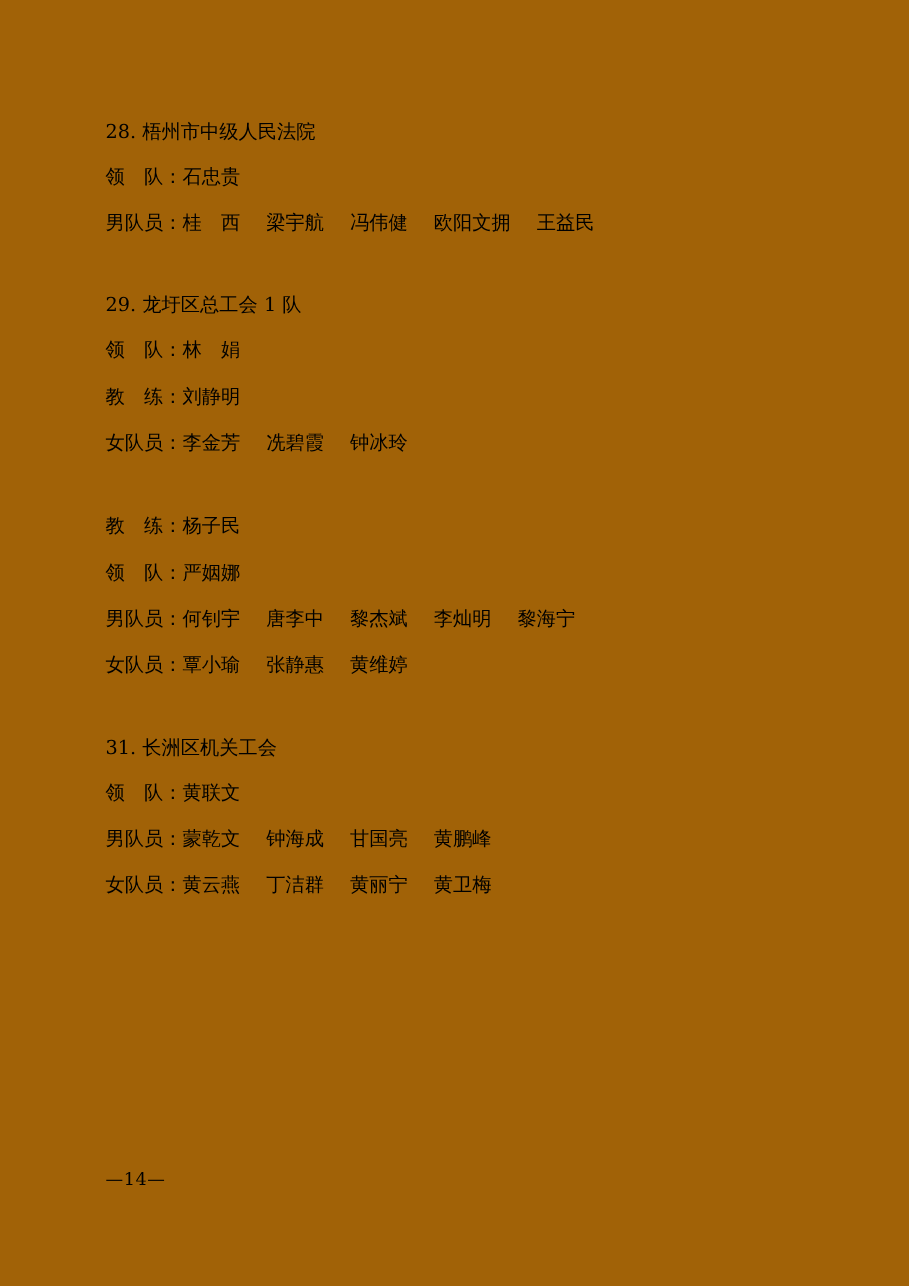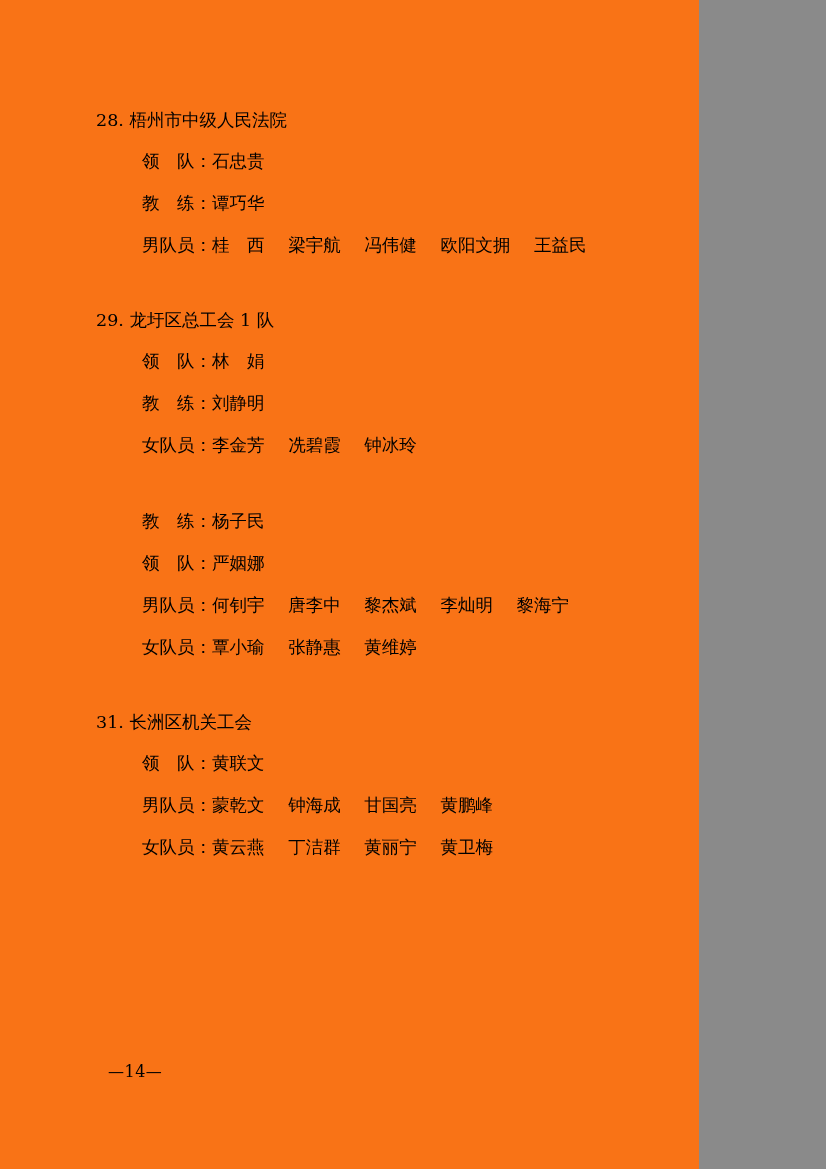--- a/index.html
+++ b/index.html
@@ -5,23 +5,23 @@
   html, body {
     margin: 0;
     padding: 0;
     background: #8a8a8a;
   }
   body {
     font-family: "DejaVu Serif", "Liberation Serif", serif;
   }
   .page {
     position: relative;
-    width: 699px;
+    width: 826px;
     height: 1169px;
-    background: #f97316;
+    background: #a16207;
     box-sizing: border-box;
     overflow: hidden;
   }
   .content {
     position: absolute;
     left: 96px;
     top: 100px;
     width: 640px;
   }
   .team-block {
@@ -37,49 +37,47 @@
     letter-spacing: 0px;
   }
   .row {
     font-size: 17.5px;
     line-height: 42px;
     color: #000;
     white-space: nowrap;
   }
   .label-plain {
     display: inline-block;
-    margin-left: 46px;
   }
   .names span {
     margin-right: 1.0em;
   }
   .names span:last-child {
     margin-right: 12px;
   }
   .name-gap-wide span {
     margin-right: 1.35em;
   }
   .footer {
     position: absolute;
-    left: 108px;
+    left: 96px;
     top: 1062px;
     font-size: 16px;
     color: #000;
     letter-spacing: 0.5px;
   }
 </style>
 </head>
 <body>
 
 <div class="page">
   <div class="content" id="team-list">
       <div class="team-block">
         <div class="team-title"><span class="num">28.</span>&nbsp;<span>梧州市中级人民法院</span></div>
         <div class="row"><span class="label-plain">领　队：</span><span class="names">石忠贵</span></div>
-        <div class="row"><span class="label-plain">教　练：</span><span class="names">谭巧华</span></div>
         <div class="row"><span class="label-plain">男队员：</span><span class="names name-gap-wide"><span>桂　西</span><span>梁宇航</span><span>冯伟健</span><span>欧阳文拥</span><span>王益民</span></span></div>
       </div>
       <div class="team-block">
         <div class="team-title"><span class="num">29.</span>&nbsp;<span>龙圩区总工会 1 队</span></div>
         <div class="row"><span class="label-plain">领　队：</span><span class="names">林　娟</span></div>
         <div class="row"><span class="label-plain">教　练：</span><span class="names">刘静明</span></div>
         <div class="row"><span class="label-plain">女队员：</span><span class="names name-gap-wide"><span>李金芳</span><span>冼碧霞</span><span>钟冰玲</span></span></div>
       </div>
       <div class="team-block">
         <div class="row"><span class="label-plain">教　练：</span><span class="names">杨子民</span></div>

